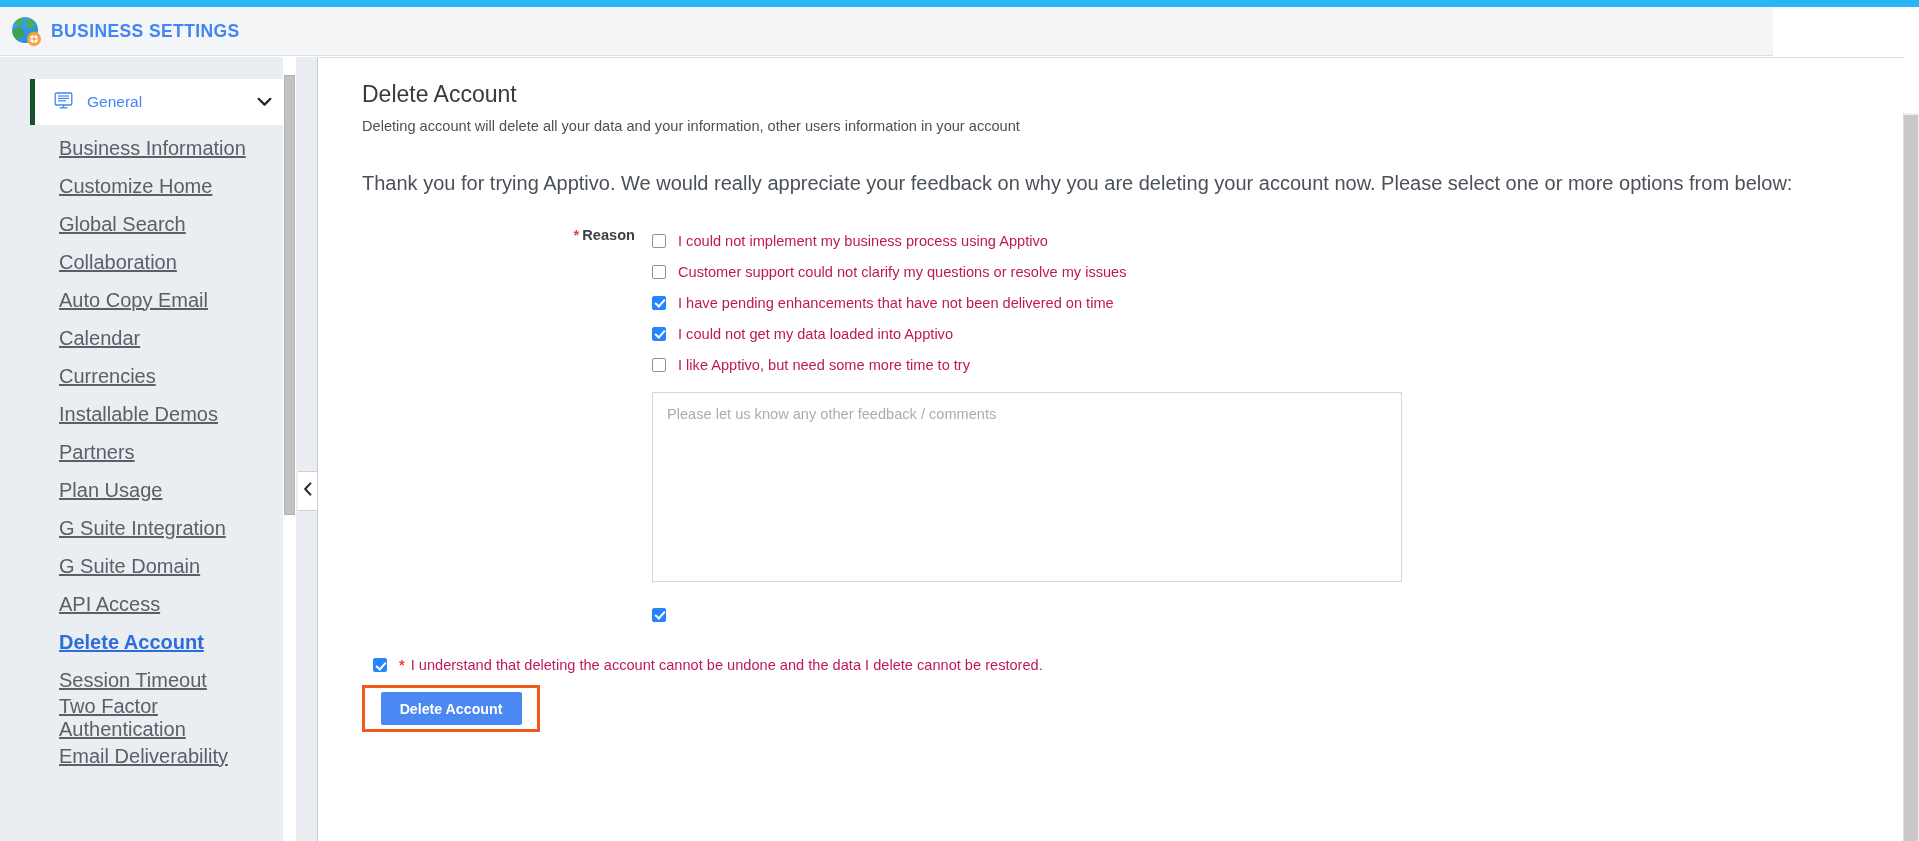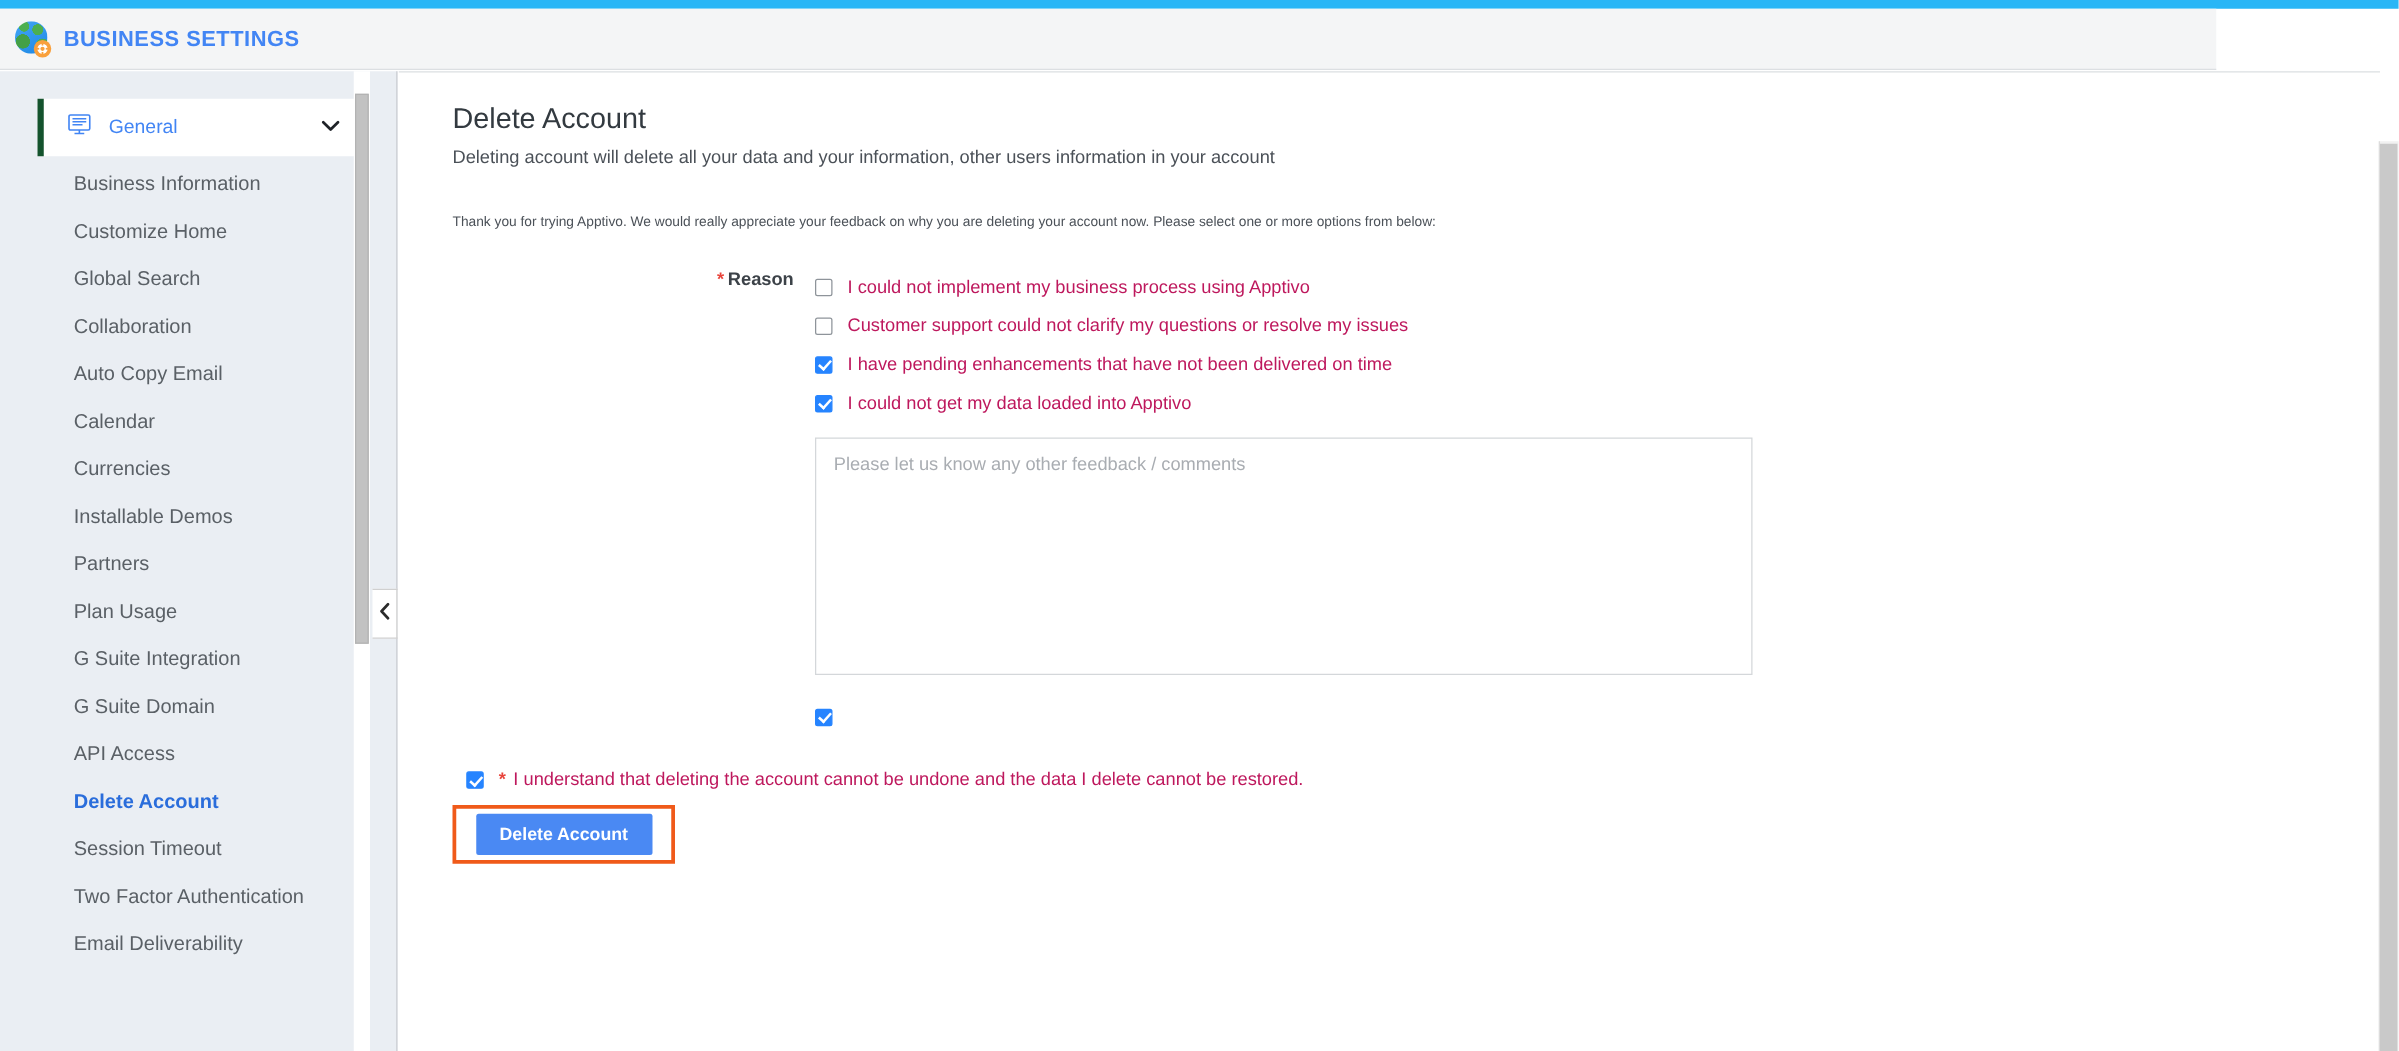--- a/index.html
+++ b/index.html
@@ -109,22 +109,23 @@
   }
   .chevron-down { margin-right: 16px; flex: 0 0 auto; display:block; }
 
   .nav-list { margin-top: 4px; }
   .nav-item {
     height: 38px;
     display: flex;
     align-items: center;
     padding-left: 29px;
     color: #5a6066;
-    font-size: 16px;
+    font-size: 20px;
     cursor: pointer;
+    text-decoration: underline;
   }
   .nav-item.active { color: #2a6ddb; font-weight: bold; }
 
   
   .sidebar-scroll-track {
     position: absolute;
     top: 0; left: 283px;
     width: 13px; height: 784px;
     background: #ffffff;
   }
@@ -166,21 +167,21 @@
     color: #333a40;
     font-weight: normal;
     margin: 0 0 10px 0;
   }
   .page-subtitle {
     font-size: 14.6px;
     color: #4b5158;
     margin: 0;
   }
   .intro-text {
-    font-size: 11px;
+    font-size: 20px;
     color: #4b5158;
     margin: 38px 0 0 0;
   }
 
   
   .form-area { margin-top: 30px; position: relative; }
 
   .field-row { display: flex; align-items: flex-start; }
   .field-label {
     width: 290px;
@@ -436,20 +437,24 @@
                     <span class="cb-label">Customer support could not clarify my questions or resolve my issues</span>
                   </div>
                   <div class="cb-row">
                     <span class="cb checked"></span>
                     <span class="cb-label">I have pending enhancements that have not been delivered on time</span>
                   </div>
                   <div class="cb-row">
                     <span class="cb checked"></span>
                     <span class="cb-label">I could not get my data loaded into Apptivo</span>
                   </div>
+                  <div class="cb-row">
+                    <span class="cb"></span>
+                    <span class="cb-label">I like Apptivo, but need some more time to try</span>
+                  </div>
                 </div>
 
               <textarea class="feedback-box" placeholder="Please let us know any other feedback / comments" style=""></textarea>
 
               <div class="cb-row contact-row">
                 <span class="cb checked"></span>
               </div>
             </div>
           </div>
 

